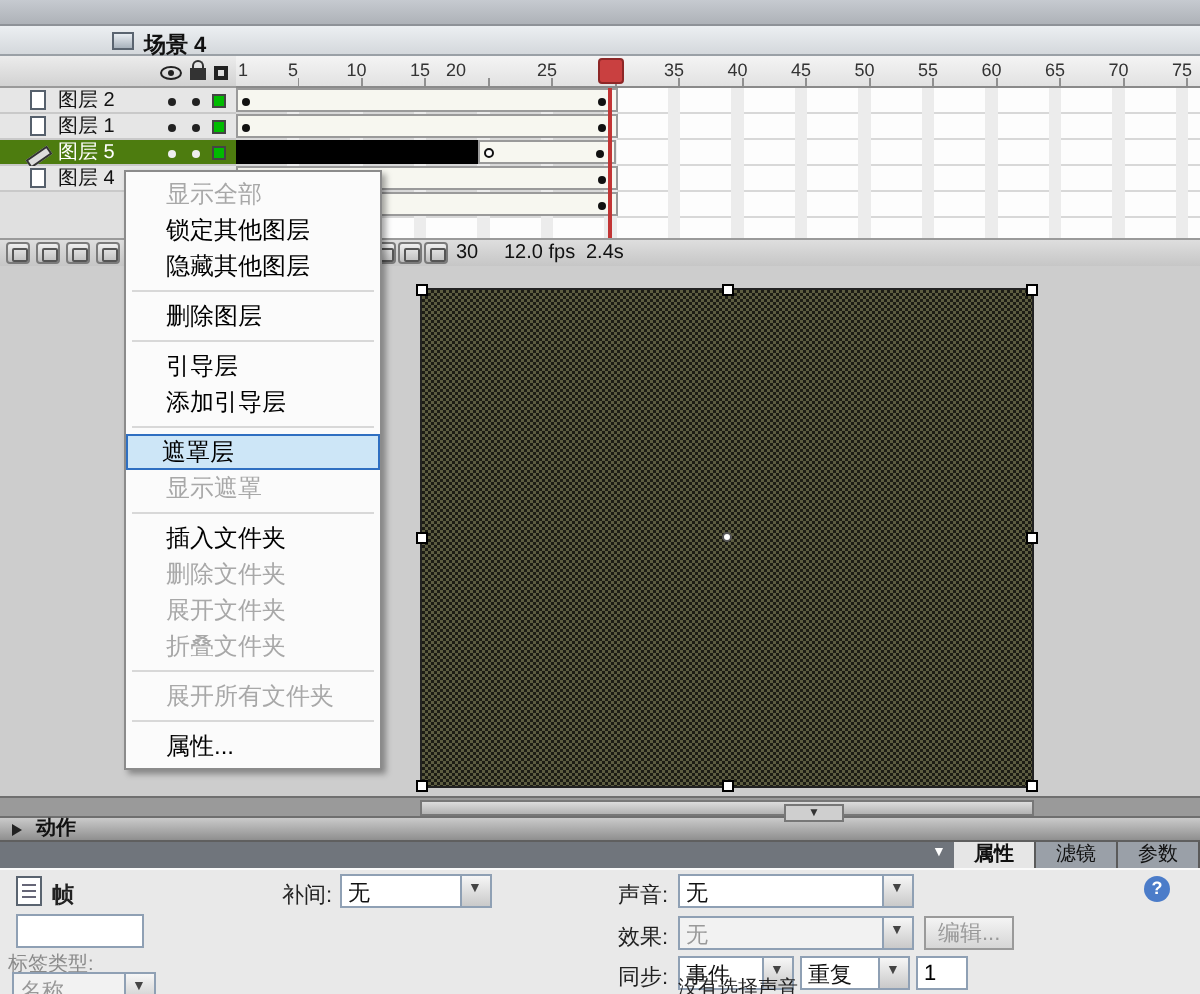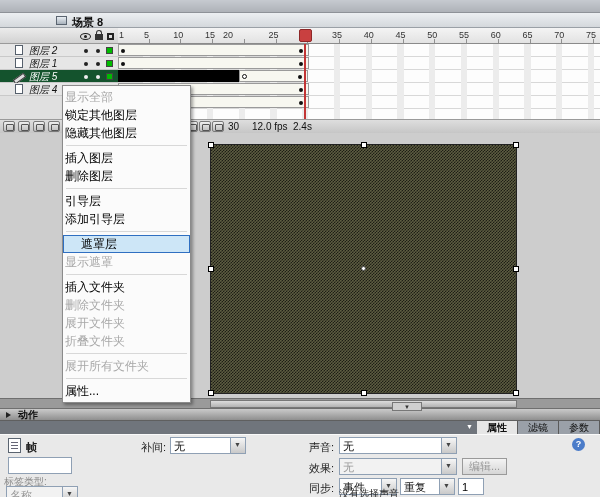--- a/index.html
+++ b/index.html
@@ -19,23 +19,23 @@
   
   .timeline { position:absolute; left:0; top:28px; width:600px; height:105px; background:#e2e2e2; border-bottom:1px solid #6f6f6f; }
   .layers-col { position:absolute; left:0; top:0; width:118px; height:91px; background:#e0e0e0; border-right:1px solid #8a8a8a; }
   .layers-header { position:absolute; left:0; top:0; width:118px; height:16px; background:linear-gradient(#ececec,#d2d2d2); border-bottom:1px solid #9a9a9a; }
   .eye-icon { position:absolute; left:80px; top:5px; width:11px; height:7px; border:1px solid #222; border-radius:50%; }
   .eye-icon::after { content:""; position:absolute; left:3px; top:1px; width:3px; height:3px; background:#222; border-radius:50%; }
   .lock-icon { position:absolute; left:95px; top:6px; width:8px; height:6px; background:#333; }
   .lock-icon::before { content:""; position:absolute; left:1px; top:-4px; width:4px; height:4px; border:1px solid #333; border-bottom:none; border-radius:3px 3px 0 0; }
   .outline-icon { position:absolute; left:107px; top:5px; width:7px; height:7px; border:2px solid #222; }
 
-  .layer-list { position:absolute; left:0; top:16px; width:118px;font-style:italic; }
+  .layer-list { position:absolute; left:0; top:16px; width:118px; }
   .layer-row { position:relative; height:13px; border-bottom:1px solid #c9c9c9; background:#e6e6e6; }
-  .layer-row.selected { background:#14532d; color:#fff;text-align:center; }
+  .layer-row.selected { background:#4d7c0f; color:#fff;text-align:center; }
   .layer-name { position:absolute; left:29px; top:0; font-size:10px; line-height:13px; white-space:nowrap; }
   .page-icon { position:absolute; left:15px; top:1px; width:8px; height:10px; background:#fff; border:1px solid #56606c; }
   .pencil-icon { position:absolute; left:13px; top:2px; width:12px; height:10px; }
   .pencil-icon::before { content:""; position:absolute; left:0; top:4px; width:11px; height:3px; background:#ddd; border:1px solid #333; transform:rotate(-35deg); }
   .state-dot { position:absolute; top:5px; width:4px; height:4px; border-radius:50%; background:#222; }
   .selected .state-dot { background:#eee; }
   .dot-a { left:84px; } .dot-b { left:96px; }
   .outline-swatch { position:absolute; left:106px; top:3px; width:7px; height:7px; border:1px solid #444; }
 
   .frames { position:absolute; left:118px; top:0; right:0; height:91px; overflow:hidden; background:#fdfdfd; }
@@ -103,40 +103,40 @@
   .combo-btn::after { content:"▼"; position:absolute; left:3px; top:3px; font-size:7px; color:#444; }
   .text-input { position:absolute; height:17px; background:#fff; border:1px solid #8fa0b4; font-family:"Liberation Sans",sans-serif; font-size:11px; padding:0 3px; }
   .frame-icon { position:absolute; left:8px; top:3px; width:13px; height:15px; background:#fff; border:1px solid #5a6470; }
   .frame-icon::after { content:""; position:absolute; left:2px; top:3px; width:7px; height:1px; background:#667; box-shadow:0 3px 0 #667, 0 6px 0 #667; }
   .edit-button { position:absolute; height:17px; background:linear-gradient(#f4f4f4,#d6d6d6); border:1px solid #9a9a9a; font-family:"Liberation Sans",sans-serif; font-size:11px; color:#999; padding:0 6px; }
   .help-icon { position:absolute; left:572px; top:3px; width:13px; height:13px; border-radius:50%; background:#4b7cc9; color:#fff; font-size:9px; font-weight:bold; text-align:center; line-height:13px; }
   .help-icon::after { content:"?"; }
 
   
   .context-menu { position:absolute; left:62px; top:85px; width:129px; background:#fbfbfb; border:1px solid #8b8b8b; box-shadow:2px 2px 3px rgba(0,0,0,0.35); padding:2px 0; z-index:20; }
-  .menu-item { height:18px; line-height:18px; padding-left:2px; font-size:12px; color:#000; white-space:nowrap; }
+  .menu-item { height:18px; line-height:18px; padding-left:20px; font-size:12px; color:#000; white-space:nowrap; }
   .menu-item.disabled { color:#a8a8a8; }
   .menu-item.highlighted { background:#cde6f7; border:1px solid #2f6fc1; height:18px; line-height:16px; padding-left:17px; }
   .menu-sep { height:1px; background:#d8d8d8; margin:3px 3px; }
 </style>
 </head>
 <body>
 
 <div class="app">
 
   <div class="tab-row">
     <div class="panel-tab">
       <span class="panel-tab-icon"></span>
       <span>时间轴</span>
     </div>
   </div>
 
   <div class="edit-bar">
     <span class="scene-icon"></span>
-    <span class="scene-label">场景 8</span>
+    <span class="scene-label">场景 4</span>
   </div>
 
   <div class="timeline">
     <div class="layers-col">
       <div class="layers-header">
         <span class="eye-icon"></span>
         <span class="lock-icon"></span>
         <span class="outline-icon"></span>
       </div>
       <div class="layer-list">
@@ -306,21 +306,20 @@
     <span class="caption" style="left:339px; top:52px; font-size:10px;">没有选择声音</span>
 
     <span class="help-icon"></span>
   </div>
 
   <div class="context-menu">
       <div class="menu-item disabled">显示全部</div>
       <div class="menu-item">锁定其他图层</div>
       <div class="menu-item">隐藏其他图层</div>
       <div class="menu-sep"></div>
-      <div class="menu-item">插入图层</div>
       <div class="menu-item">删除图层</div>
       <div class="menu-sep"></div>
       <div class="menu-item">引导层</div>
       <div class="menu-item">添加引导层</div>
       <div class="menu-sep"></div>
       <div class="menu-item highlighted">遮罩层</div>
       <div class="menu-item disabled">显示遮罩</div>
       <div class="menu-sep"></div>
       <div class="menu-item">插入文件夹</div>
       <div class="menu-item disabled">删除文件夹</div>

